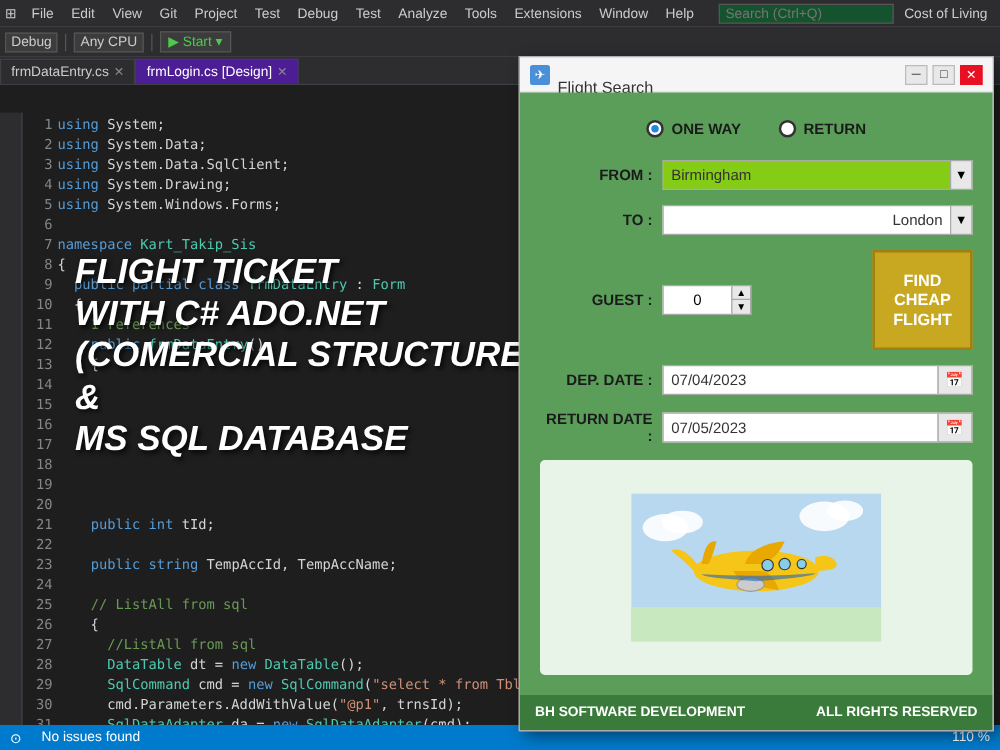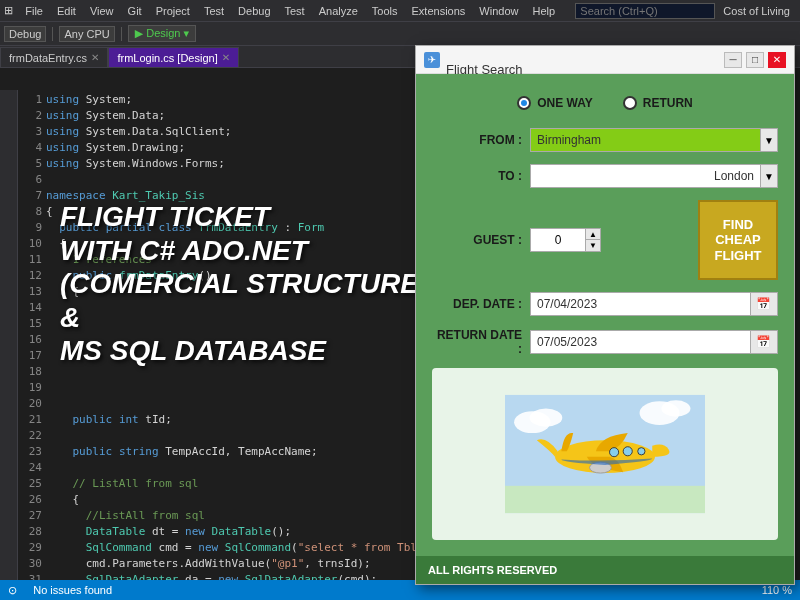--- a/index.html
+++ b/index.html
@@ -31,21 +31,21 @@
       border-bottom: 1px solid #3f3f46;
     }
     .menu-item {
       color: #ccc;
       font-size: 11px;
       padding: 2px 6px;
       cursor: pointer;
     }
     .search-box {
       margin-left: auto;
-      background: #0f172a;
+      background: #14532d;
       border: 1px solid #555;
       color: #ccc;
       font-size: 11px;
       padding: 1px 4px;
       width: 140px;
     }
 
     
     .toolbar {
       height: 24px;
@@ -468,21 +468,21 @@
     <span class="menu-item">Help</span>
     <input class="search-box" type="text" placeholder="Search (Ctrl+Q)" style="">
     <span style="color:#ccc;font-size:11px;padding:0 6px;">Cost of Living</span>
   </div>
 
   <div class="toolbar">
     <span class="toolbar-item">Debug</span>
     <div class="toolbar-sep"></div>
     <span class="toolbar-item">Any CPU</span>
     <div class="toolbar-sep"></div>
-    <span class="start-btn">▶ Design ▾</span>
+    <span class="start-btn">▶ Start ▾</span>
   </div>
 
   <div class="tab-bar">
     <div class="tab">
       <span>frmDataEntry.cs</span>
       <span class="tab-close">✕</span>
     </div>
     <div class="tab active">
       <span>frmLogin.cs [Design]</span>
       <span class="tab-close">✕</span>
@@ -683,16 +683,17 @@
 
         <ellipse cx="105" cy="80" rx="12" ry="6" fill="#ccc" stroke="#999" stroke-width="1"></ellipse>
 
         <path d="M62 71 Q110 74 162 70 Q162 73 110 77 Q62 74 62 71Z" fill="#2266bb" opacity="0.6"></path>
       </svg>
     </div>
 
   </div>
 
   <div class="dialog-footer">
+    <span class="footer-text">BH SOFTWARE DEVELOPMENT</span>
     <span class="footer-text">ALL RIGHTS RESERVED</span>
   </div>
 
 </div>
 
 </body></html>

